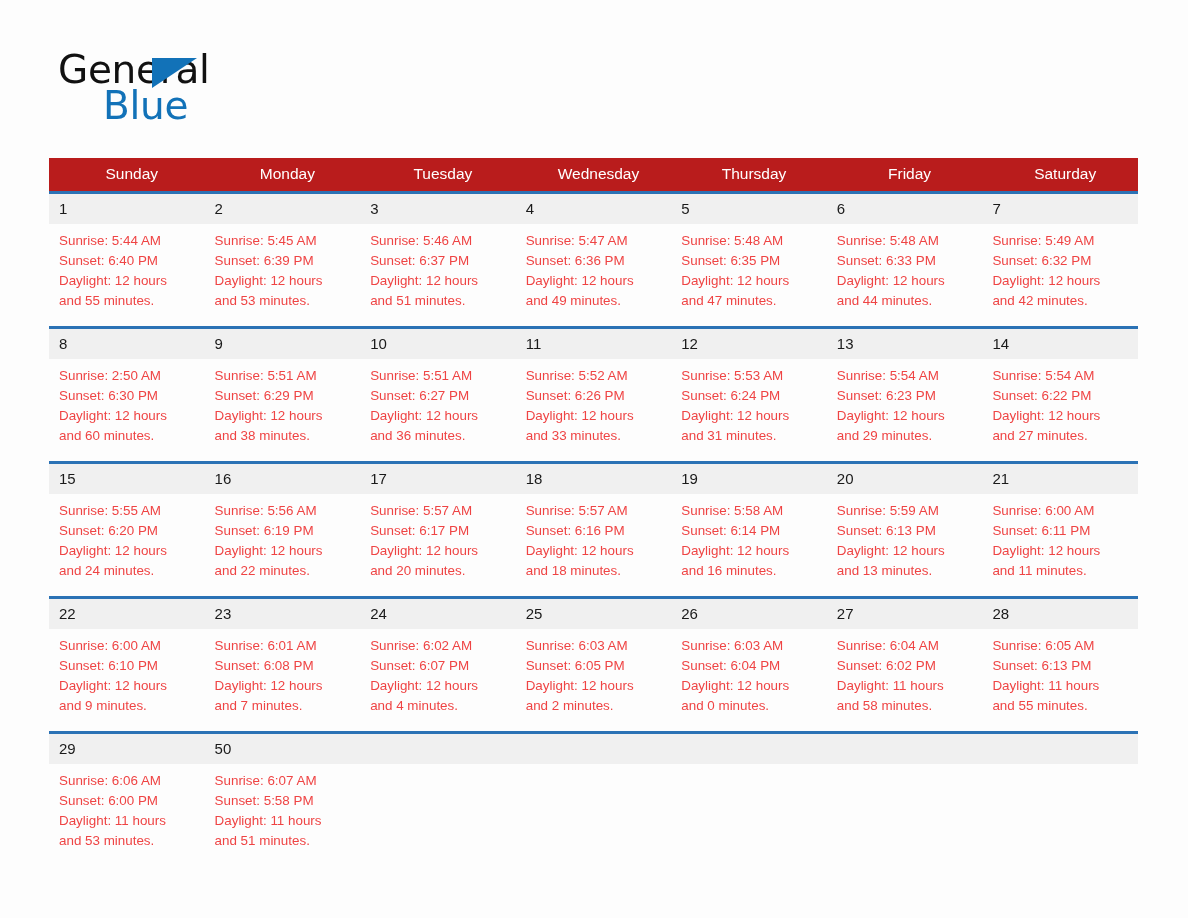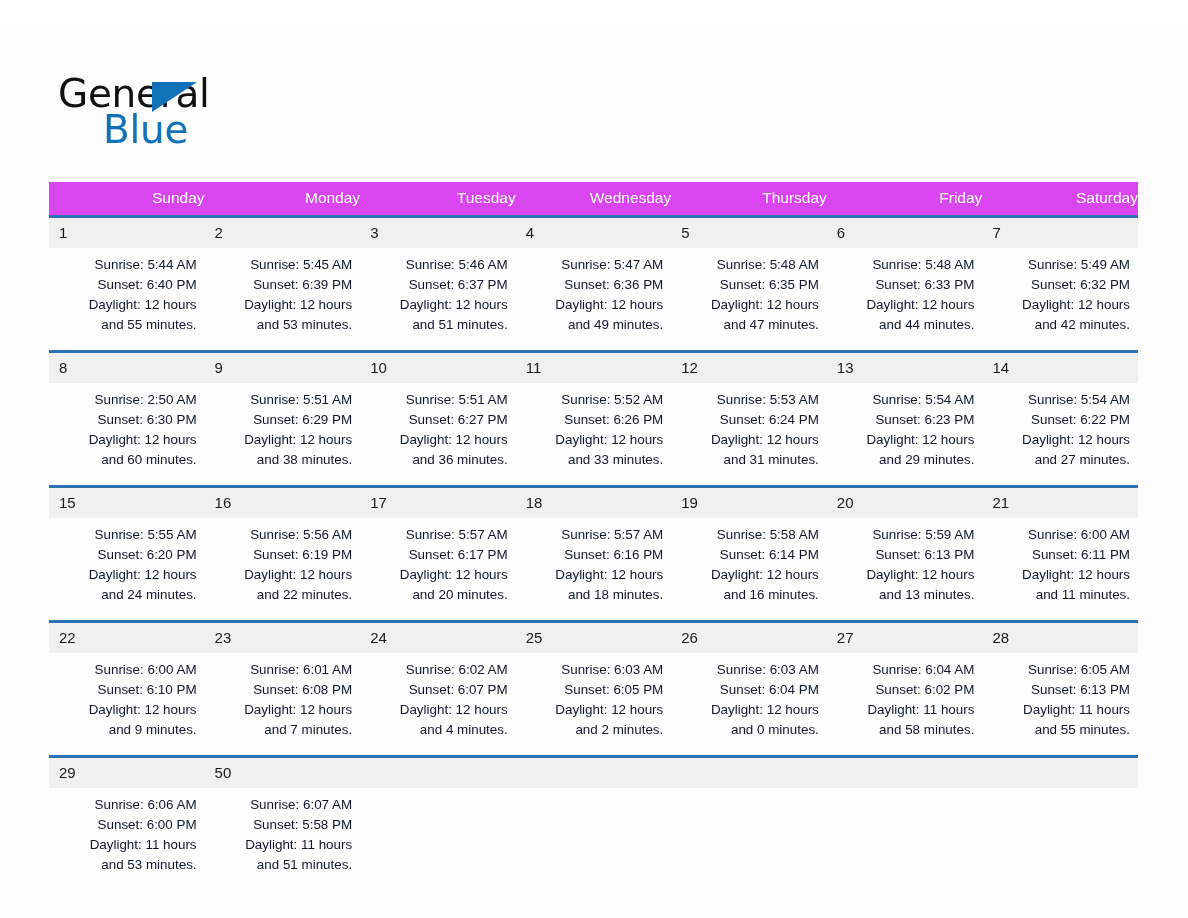--- a/index.html
+++ b/index.html
@@ -20,21 +20,20 @@
     width: 1188px;
     height: 918px;
     background: #fdfdfd;
     box-sizing: border-box;
   }
 
   
   .top {
     position: relative;
     height: 115px;
-    margin-top: 24px;
   }
   .brand {
     position: absolute;
     left: 58px;
     top: 48px;
     width: 260px;
     height: 76px;
   }
   .brand-general {
     position: absolute;
@@ -98,25 +97,25 @@
     width: 1089px;
   }
   table.cal {
     border-collapse: collapse;
     table-layout: fixed;
     width: 1089px;
   }
   table.cal col { width: 155.57px; }
 
   thead th {
-    background: #d946ef;
+    background: #b91c1c;
     color: #ffffff;
     font-size: 15.5px;
     font-weight: 400;
-    text-align: right;
+    text-align: center;
     padding: 7px 0 8px 10px;
     height: 17px;
     border: 0;
   }
 
   tbody td.day {
     vertical-align: top;
     padding: 0;
     border: 0;
     border-top: 3px solid #2b72b5;
@@ -135,22 +134,21 @@
   }
   tbody tr.week-row td.day.empty .datebar {
     background: #f0f0f0;
     color: transparent;
   }
 
   .cell-body {
     padding: 7px 8px 0 10px;
     font-size: 13.4px;
     line-height: 20px;
-    color: #0f172a;
-    text-align: right;
+    color: #ef4444;
   }
   .cell-body .ln { white-space: pre; }
 </style>
 </head>
 <body>
 
 <div class="page">
 
   <div class="top">
 

